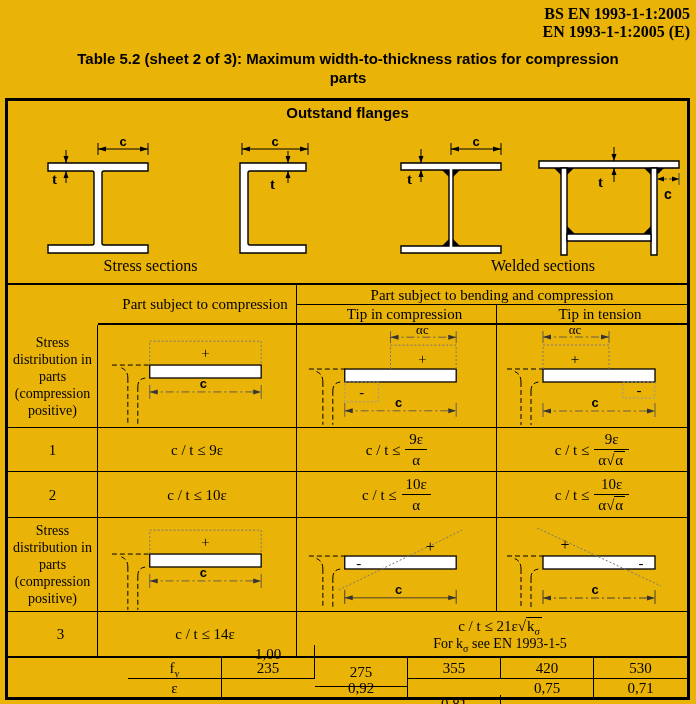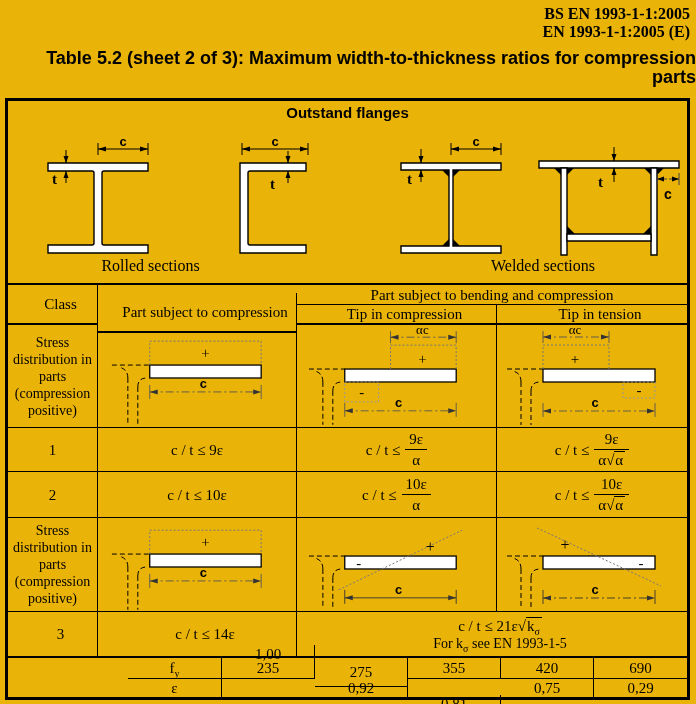--- a/index.html
+++ b/index.html
@@ -1,21 +1,21 @@
 <!DOCTYPE html>
 <html><head>
 <meta charset="utf-8">
 <style>
   html,body{margin:0;padding:0;background:#fff;}
   .page{position:relative;width:696px;height:704px;background:#eab308;color:#000;
         font-family:"Liberation Serif",serif;overflow:hidden;}
   .doc-ref{position:absolute;top:5px;right:6px;text-align:right;font-weight:bold;
            font-size:16px;line-height:18px;font-family:"Liberation Serif",serif;}
-  .title{position:absolute;top:49px;left:0;width:100%;text-align:right;
-         font-family:"Liberation Sans",sans-serif;font-weight:bold;font-size:18px;line-height:19px;}
+  .title{position:absolute;top:49px;left:0;width:100%;text-align:center;
+         font-family:"Liberation Sans",sans-serif;font-weight:bold;font-size:15px;line-height:19px;}
   .tbl{position:absolute;left:5px;top:98px;width:685px;height:602px;
        border:3px solid #000;box-sizing:border-box;}
   .cell{position:absolute;box-sizing:border-box;display:flex;align-items:center;
         justify-content:center;text-align:center;font-size:15px;line-height:18px;}
   .br{border-right:1px solid #000;}
   .bb{border-bottom:1px solid #000;}
   .bb2{border-bottom:2px solid #000;padding-left:16px;}
   .diagcell{display:block;}
   .sec-title{position:absolute;top:3px;left:0;width:100%;text-align:center;
              font-family:"Liberation Sans",sans-serif;font-weight:bold;font-size:15px;}
@@ -128,26 +128,25 @@
         <text x="64" y="50" font-size="15" font-weight="bold">t</text>
         <g stroke="#444" stroke-width="1">
           <path d="M123,36 V48 M145,36 V48"></path>
           <path d="M123,42 H145" stroke-dasharray="4,2"></path>
         </g>
         <polygon points="123,42 130,39.5 130,44.5" fill="#000"></polygon>
         <polygon points="145,42 138,39.5 138,44.5" fill="#000"></polygon>
         <text class="slab" x="134" y="62" font-size="14" text-anchor="middle">c</text>
       </svg>
 
-      <div class="dlabel" style="left:60px;top:156px;width:165px;">Rolled sections</div>
+      <div class="dlabel" style="left:60px;top:156px;width:165px;">Stress sections</div>
       <div class="dlabel" style="left:450px;top:156px;width:170px;">Welded sections</div>
     </div>
 
-    <div class="cell br bb2" style="left:0;top:184px;width:90px;height:40px;">Class</div>
-    <div class="cell br bb2" style="left:90px;top:184px;width:199px;height:40px;margin-top:8px;">Part subject to compression</div>
+    <div class="cell br bb2" style="left:90px;top:184px;width:199px;height:40px;">Part subject to compression</div>
     <div class="cell bb" style="left:289px;top:184px;width:390px;height:20px;">Part subject to bending and compression</div>
     <div class="cell br bb2" style="left:289px;top:204px;width:200px;height:20px;">Tip in compression</div>
     <div class="cell bb2" style="left:489px;top:204px;width:190px;height:20px;">Tip in tension</div>
 
     <div class="cell br bb small" style="left:0;top:224px;width:90px;height:103px;padding:0 2px;">Stress distribution in parts (compression positive)</div>
 
     <div class="cell br bb" style="left:90px;top:224px;width:199px;height:103px;">
       <svg width="199" height="103" viewBox="0 0 199 103">
         <path d="M14,40 H52" stroke="#000" stroke-width="1" stroke-dasharray="5,3"></path>
         <g stroke="#000" stroke-width="1" fill="none" stroke-dasharray="5,3">
@@ -347,23 +346,23 @@
     </div>
 
 
     <div class="cell br bb" style="left:120px;top:557px;width:94px;height:21px;text-align:right;">
       <span><span>f</span><sub>y</sub></span>
     </div>
     <div class="cell br bb" style="left:214px;top:557px;width:93px;height:21px;">235</div>
     <div class="cell br bb" style="left:307px;top:557px;width:93px;height:29px;">275</div>
     <div class="cell br bb" style="left:400px;top:557px;width:93px;height:21px;">355</div>
     <div class="cell br bb" style="left:493px;top:557px;width:93px;height:21px;">420</div>
-    <div class="cell bb" style="left:586px;top:557px;width:93px;height:21px;">690</div>
+    <div class="cell bb" style="left:586px;top:557px;width:93px;height:21px;">530</div>
 
     <div class="cell br" style="left:120px;top:578px;width:94px;height:18px;">ε</div>
     <div class="cell br" style="left:214px;top:544px;width:93px;height:18px;">1,00</div>
     <div class="cell br" style="left:307px;top:578px;width:93px;height:18px;">0,92</div>
     <div class="cell br" style="left:400px;top:594px;width:93px;height:18px;">0,81</div>
     <div class="cell br" style="left:493px;top:578px;width:93px;height:18px;">0,75</div>
-    <div class="cell" style="left:586px;top:578px;width:93px;height:18px;">0,29</div>
+    <div class="cell" style="left:586px;top:578px;width:93px;height:18px;">0,71</div>
 
   </div>
 </div>
 
 </body></html>

